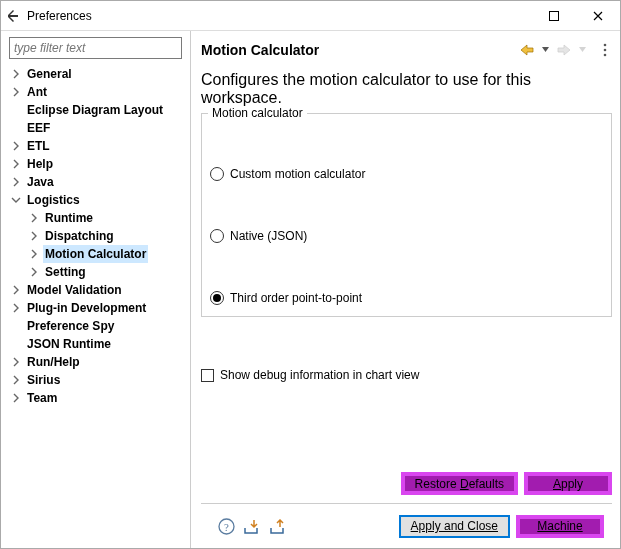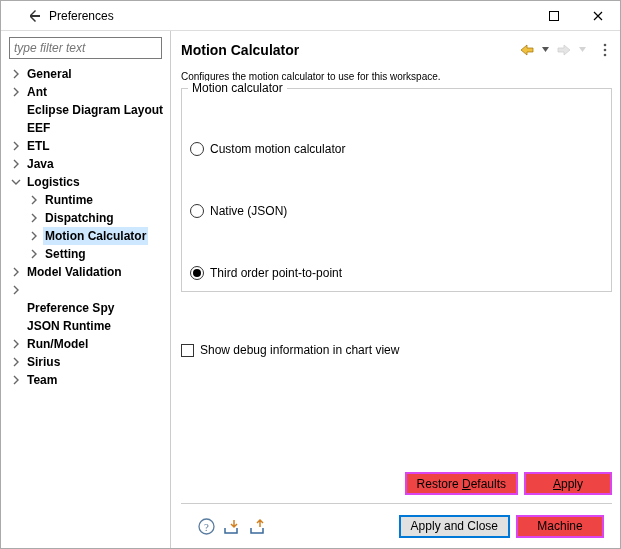--- a/index.html
+++ b/index.html
@@ -1,51 +1,51 @@
 <!DOCTYPE html>
 <html><head>
 <meta charset="utf-8">
 <style>
 * { box-sizing: border-box; margin: 0; padding: 0; }
 body { font-family: "Segoe UI", Tahoma, sans-serif; font-size: 12px; color: #000; background: #fff; }
 .window { width: 621px; height: 549px; border: 1px solid #aaa; display: flex; flex-direction: column; background: #fff; }
-.titlebar { height: 30px; display: flex; align-items: center; padding: 0 0 0 26px; border-bottom: 1px solid #ddd; }
+.titlebar { height: 30px; display: flex; align-items: center; padding: 0 0 0 4px; border-bottom: 1px solid #ddd; }
 .titlebar .icon { width: 16px; height: 16px; margin-right: 6px; display: flex; align-items: center; justify-content: center; }
 .titlebar .title { flex: 1; font-size: 12px; }
 .titlebar .winbtn { width: 44px; height: 29px; display: flex; align-items: center; justify-content: center; cursor: pointer; }
 .body { flex: 1; display: flex; min-height: 0; }
-.sidebar { width: 170px; border-right: 1px solid #ccc; display: flex; flex-direction: column; padding: 6px 4px 0 4px; }
+.sidebar { width: 190px; border-right: 1px solid #ccc; display: flex; flex-direction: column; padding: 6px 4px 0 4px; }
 .filterbox { margin: 0 4px 6px 4px; }
 .filterbox input { width: 100%; height: 22px; border: 1px solid #7a7a7a; padding: 0 4px; font-size: 12px; color: #333; font-style: italic; }
 .tree { flex: 1; overflow-y: auto; padding-left: 4px; font-weight: bold; }
 .tree-item { display: flex; align-items: center; height: 18px; line-height: 18px; cursor: pointer; white-space: nowrap; }
 .tree-item .twisty { width: 14px; height: 14px; display: inline-flex; align-items: center; justify-content: center; color: #666; margin-right: 2px; flex-shrink: 0; }
 .tree-item .twisty svg { width: 10px; height: 10px; }
 .tree-item .label { padding: 0 2px; }
 .tree-item.selected .label { background: #cde8ff; }
 .tree-children { padding-left: 18px; }
 .main { flex: 1; display: flex; flex-direction: column; padding: 6px 8px 0 10px; min-width: 0; }
 .main-header { display: flex; align-items: center; height: 26px; }
 .main-title { font-size: 14px; font-weight: 600; flex: 1; }
 .nav-icons { display: flex; align-items: center; gap: 4px; }
 .nav-icons .navbtn { display: flex; align-items: center; cursor: pointer; padding: 0 2px; }
-.main-desc { padding: 8px 0 6px 0; font-size: 10px; }
+.main-desc { padding: 8px 0 6px 0; font-size: 16px; }
 .fieldset { border: 1px solid #ccc; margin-bottom: 6px; position: relative; padding: 8px 8px 8px 8px; }
 .fieldset .legend { position: absolute; top: -8px; left: 6px; background: #fff; padding: 0 4px; font-size: 12px; }
 .radio-row, .check-row { display: flex; align-items: center; height: 20px; cursor: pointer; margin-top: 42px; }
 .radio-row .radio { width: 14px; height: 14px; border: 1px solid #333; border-radius: 50%; margin-right: 6px; position: relative; flex-shrink: 0; }
 .radio-row.checked .radio::after { content: ""; position: absolute; top: 2px; left: 2px; width: 8px; height: 8px; border-radius: 50%; background: #000; }
 .check-row .checkbox { width: 13px; height: 13px; border: 1px solid #333; margin-right: 6px; flex-shrink: 0; }
 .main-buttons { margin-top: auto; display: flex; justify-content: flex-end; gap: 6px; padding: 6px 0 8px 0; border-bottom: 1px solid #ccc; }
-.btn { min-width: 88px; height: 23px; border: 2px solid #d946ef; background: #ef4444; font-size: 12px; cursor: pointer; display: flex; align-items: center; justify-content: center; padding: 0 10px; }
+.btn { min-width: 88px; height: 23px; border: 4px solid #d946ef; background: #a21caf; font-size: 12px; cursor: pointer; display: flex; align-items: center; justify-content: center; padding: 0 10px; }
 .btn.primary { border: 2px solid #0078d7; background: #e1e1e1; }
 .footer { height: 44px; display: flex; align-items: center; padding: 0 8px; }
 .footer-icons { display: flex; gap: 8px; align-items: center; margin-left: 8px; }
 .footer-icons .ficon { width: 18px; height: 18px; display: flex; align-items: center; justify-content: center; cursor: pointer; }
-.footer-btns { margin-left: auto; display: flex; gap: 6px; }
+.footer-btns { margin-left: auto; display: flex; gap: 6px; text-decoration: underline; }
 .u { text-decoration: underline; }
 </style>
 </head>
 <body>
 
 <div class="window">
   <div class="titlebar">
     <span class="icon">
       <svg viewBox="0 0 16 16">
           <path d="M3 7 L8 2 L9 3 L5 7 L13 7 L13 9 L5 9 L9 13 L8 14 L3 9 Z" fill="#333"></path>
@@ -101,20 +101,28 @@
               </svg>
             </span>
             <span class="label">ETL</span>
           </div>
           <div class="tree-item">
             <span class="twisty">
               <svg viewBox="0 0 10 10">
                 <path d="M3 1 L7 5 L3 9" fill="none" stroke="#666" stroke-width="1.4"></path>
               </svg>
             </span>
+            <span class="label">Help</span>
+          </div>
+          <div class="tree-item">
+            <span class="twisty">
+              <svg viewBox="0 0 10 10">
+                <path d="M3 1 L7 5 L3 9" fill="none" stroke="#666" stroke-width="1.4"></path>
+              </svg>
+            </span>
             <span class="label">Java</span>
           </div>
           <div class="tree-item">
             <span class="twisty">
               <svg viewBox="0 0 10 10">
                 <path d="M1 3 L5 7 L9 3" fill="none" stroke="#666" stroke-width="1.4"></path>
               </svg>
             </span>
             <span class="label">Logistics</span>
           </div>
@@ -159,36 +167,37 @@
               </svg>
             </span>
             <span class="label">Model Validation</span>
           </div>
           <div class="tree-item">
             <span class="twisty">
               <svg viewBox="0 0 10 10">
                 <path d="M3 1 L7 5 L3 9" fill="none" stroke="#666" stroke-width="1.4"></path>
               </svg>
             </span>
+            <span class="label">Plug-in Development</span>
           </div>
           <div class="tree-item">
             <span class="twisty"></span>
             <span class="label">Preference Spy</span>
           </div>
           <div class="tree-item">
             <span class="twisty"></span>
             <span class="label">JSON Runtime</span>
           </div>
           <div class="tree-item">
             <span class="twisty">
               <svg viewBox="0 0 10 10">
                 <path d="M3 1 L7 5 L3 9" fill="none" stroke="#666" stroke-width="1.4"></path>
               </svg>
             </span>
-            <span class="label">Run/Model</span>
+            <span class="label">Run/Help</span>
           </div>
           <div class="tree-item">
             <span class="twisty">
               <svg viewBox="0 0 10 10">
                 <path d="M3 1 L7 5 L3 9" fill="none" stroke="#666" stroke-width="1.4"></path>
               </svg>
             </span>
             <span class="label">Sirius</span>
           </div>
           <div class="tree-item">

